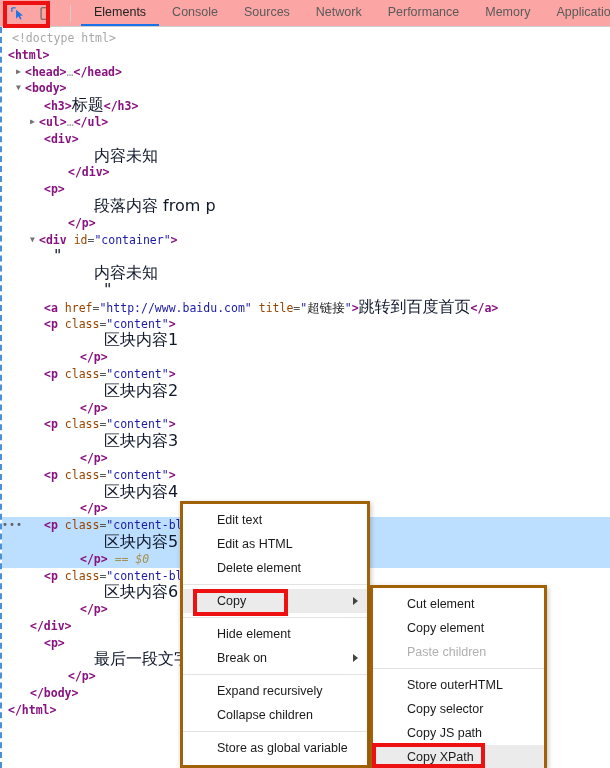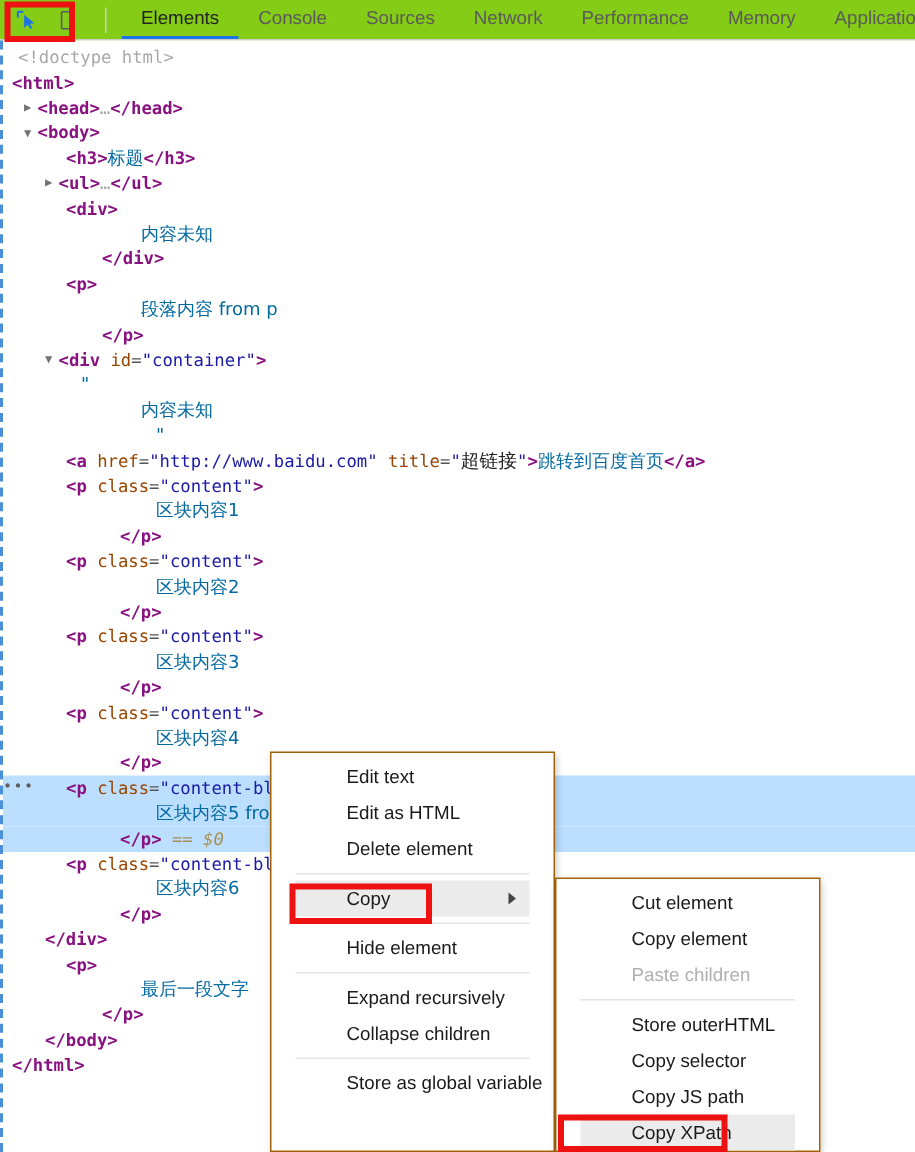--- a/index.html
+++ b/index.html
@@ -14,21 +14,21 @@
     overflow: hidden;
     position: relative;
   }
 
   
   .devtools-toolbar {
     position: absolute;
     top: 0; left: 0;
     width: 610px;
     height: 27px;
-    background: #84cc16;
+    background: #fca5a5;
     border-bottom: 1px solid #cdcdcd;
     display: flex;
     align-items: center;
     box-sizing: border-box;
   }
   .toolbar-left {
     display: flex;
     align-items: center;
     height: 100%;
     padding-left: 6px;
@@ -110,37 +110,37 @@
     position: absolute;
     left: 0px;
     color: #5d5d5d;
     letter-spacing: 1px;
     font-size: 10px;
   }
   .tag    { color: #881280; font-weight: bold; }
   .attr   { color: #994500; }
   .val    { color: #1a1aa6; }
   .link   { color: #1a1aa6; }
-  .txt    { color: #0369a1; font-family: "DejaVu Sans", sans-serif; font-size: 12px;}
+  .txt    { color: #0f172a; font-family: "DejaVu Sans", sans-serif; font-size: 16px;}
   .doctype{ color: #a8a8a8; }
   .quote  { color: #1a1aa6; }
   .dollar { color: #a89050; font-style: italic; }
   .eq     { color: #555; }
   .cnwrap { font-family: "DejaVu Sans", sans-serif; font-size: 12.5px; color:#222; }
 
   
   .ctx-menu {
     position: absolute;
     background: #ffffff;
-    border: 1px solid #a16207;
+    border: 3px solid #a16207;
     box-shadow: 1px 2px 5px rgba(0,0,0,0.25);
     font-family: "Liberation Sans", sans-serif;
     font-size: 12.5px;
     color: #1a1a1a;
-    padding: 4px 16px;
+    padding: 4px 0;
     box-sizing: border-box;
   }
   #primary-menu {
     left: 180px;
     top: 501px;
     width: 190px;
     height: 267px;
   }
   #sub-menu {
     left: 370px;
@@ -301,20 +301,21 @@
 </div>
 
 <div class="ctx-menu" id="primary-menu">
   <div class="ctx-item"><span>Edit text</span></div>
   <div class="ctx-item"><span>Edit as HTML</span></div>
   <div class="ctx-item"><span>Delete element</span></div>
   <div class="ctx-sep"></div>
   <div class="ctx-item hover"><span>Copy</span><span class="ctx-arrow"></span></div>
   <div class="ctx-sep"></div>
   <div class="ctx-item"><span>Hide element</span></div>
+  <div class="ctx-item"><span>Break on</span><span class="ctx-arrow"></span></div>
   <div class="ctx-sep"></div>
   <div class="ctx-item"><span>Expand recursively</span></div>
   <div class="ctx-item"><span>Collapse children</span></div>
   <div class="ctx-sep"></div>
   <div class="ctx-item"><span>Store as global variable</span></div>
 </div>
 
 <div class="ctx-menu" id="sub-menu">
   <div class="ctx-item"><span>Cut element</span></div>
   <div class="ctx-item"><span>Copy element</span></div>

